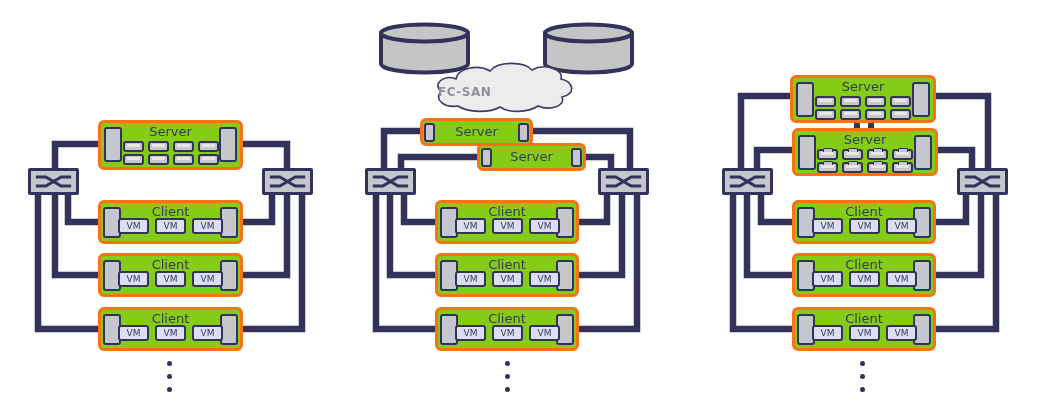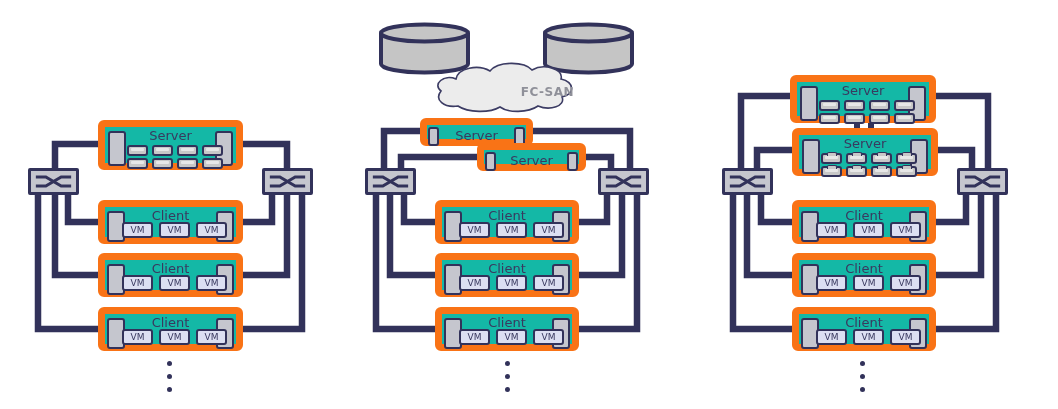--- a/index.html
+++ b/index.html
@@ -1,39 +1,39 @@
 <!DOCTYPE html>
 <html><head>
 <meta charset="utf-8">
 <style>
   html,body{margin:0;padding:0;background:#ffffff;}
   .stage{position:relative;width:1058px;height:409px;background:#ffffff;
          font-family:"DejaVu Sans","Liberation Sans",sans-serif;overflow:hidden;}
   .wires{position:absolute;left:0;top:0;width:1058px;height:409px;}
-  .node{position:absolute;background:#14b8a6;border:7px solid #f97316;border-radius:6px;box-sizing:border-box;}
+  .node{position:absolute;background:#84cc16;border:3px solid #f97316;border-radius:6px;box-sizing:border-box;}
   .title{position:absolute;top:1px;left:0;right:0;text-align:center;font-size:13px;color:#39395f;}
   .slim .title{top:3px;}
   .port{position:absolute;background:#c5c6ce;border:2px solid #32325a;border-radius:3px;box-sizing:border-box;}
   .vm{position:absolute;top:15px;width:31px;height:16px;background:#dcdff2;border:2px solid #32325a;
       border-radius:3px;box-sizing:border-box;display:flex;align-items:center;justify-content:center;
       font-size:9px;color:#39395f;}
   .vm.v1{left:17px}.vm.v2{left:54px}.vm.v3{left:91px}
   .diskgrid{position:absolute;left:22px;top:18px;display:grid;grid-template-columns:repeat(4,21px);
             grid-auto-rows:11px;column-gap:4px;row-gap:2px;}
   .disk{position:relative;width:21px;height:11px;background:#c8c8c8;border:2px solid #32325a;
         border-radius:3px;box-sizing:border-box;}
   .disk::before{content:"";display:block;height:3px;margin:1px 2px 0;background:#e7e7e7;border-radius:1px;}
   .disk.alt::after{content:"";position:absolute;top:-3px;left:50%;transform:translateX(-50%);
         width:8px;height:3px;background:#c8c8c8;border:1.5px solid #32325a;border-bottom:none;
         border-radius:2px 2px 0 0;}
   .sw{position:absolute;width:51px;height:27px;background:#c5c6ce;border:3px solid #32325a;border-radius:2px;
       box-sizing:border-box;display:flex;align-items:center;justify-content:center;}
   .dots{position:absolute;display:flex;flex-direction:column;gap:8px;}
   .dots i{width:5px;height:5px;border-radius:50%;background:#32325a;}
-  .cloud-label{position:absolute;left:438px;top:85px;width:136px;text-align:right;
+  .cloud-label{position:absolute;left:438px;top:85px;width:136px;text-align:left;
       font-size:12px;font-weight:bold;color:#8f9099;letter-spacing:.5px;}
 </style>
 </head>
 <body>
 
 <div class="stage">
 
   <svg class="wires" viewBox="0 0 1058 409">
     <g fill="none" stroke="#32325a" stroke-width="6.5">
 

